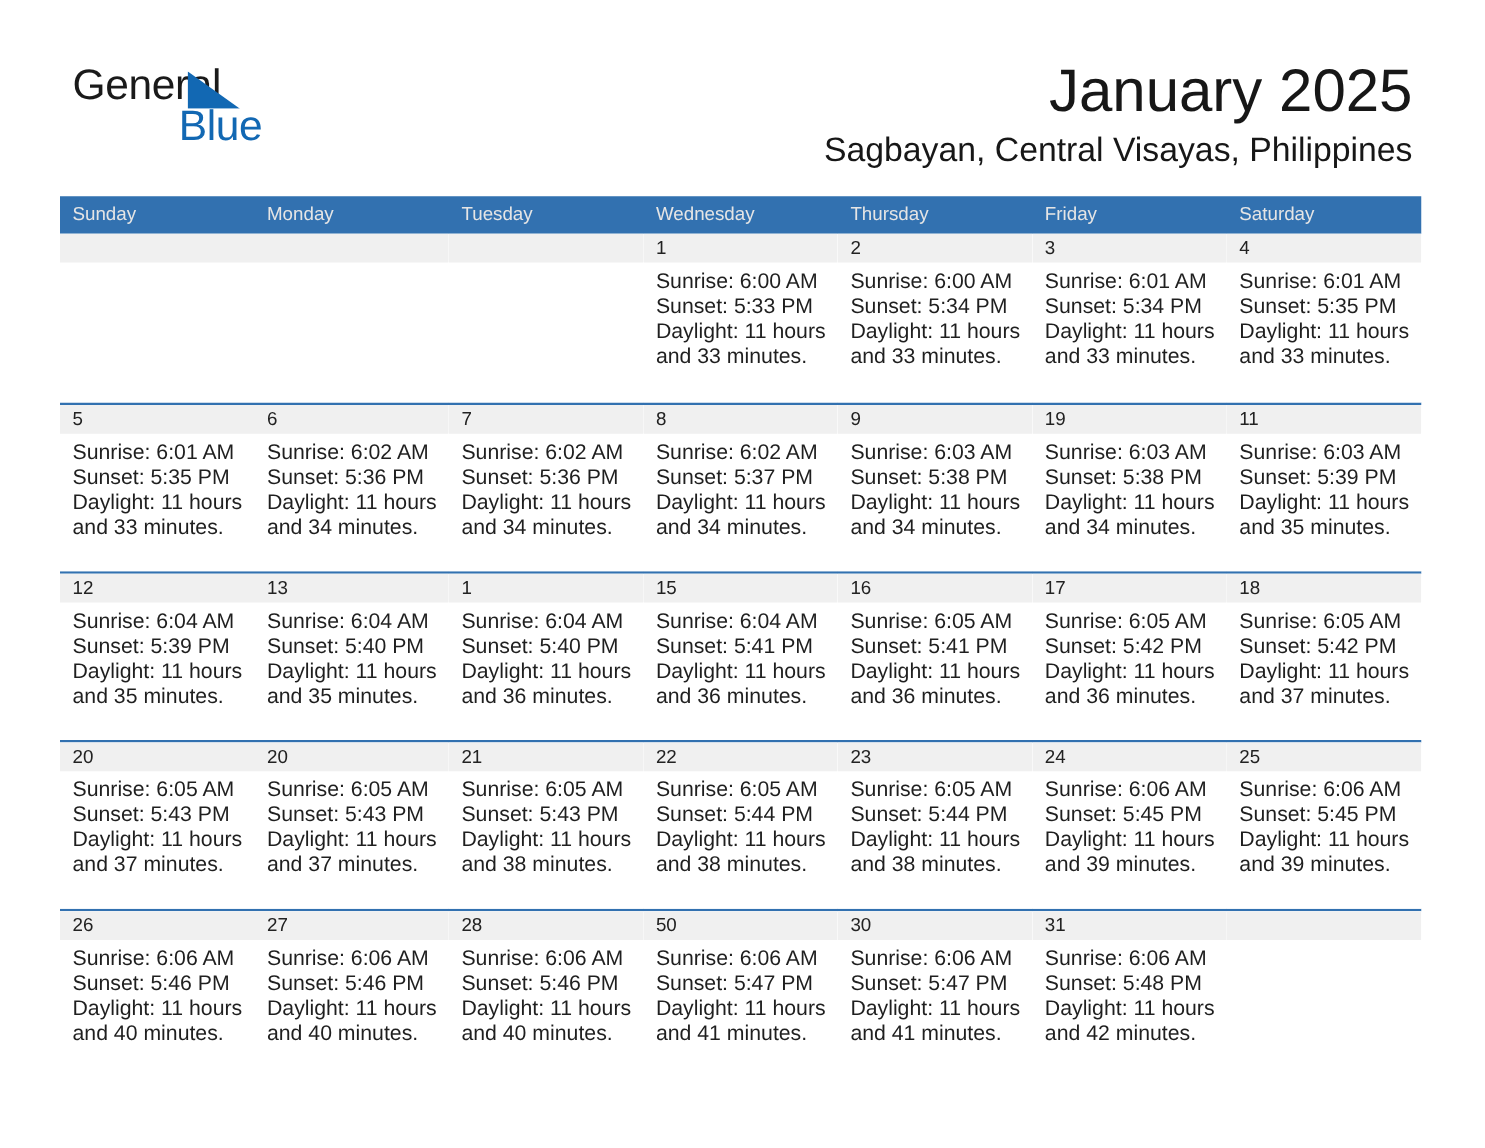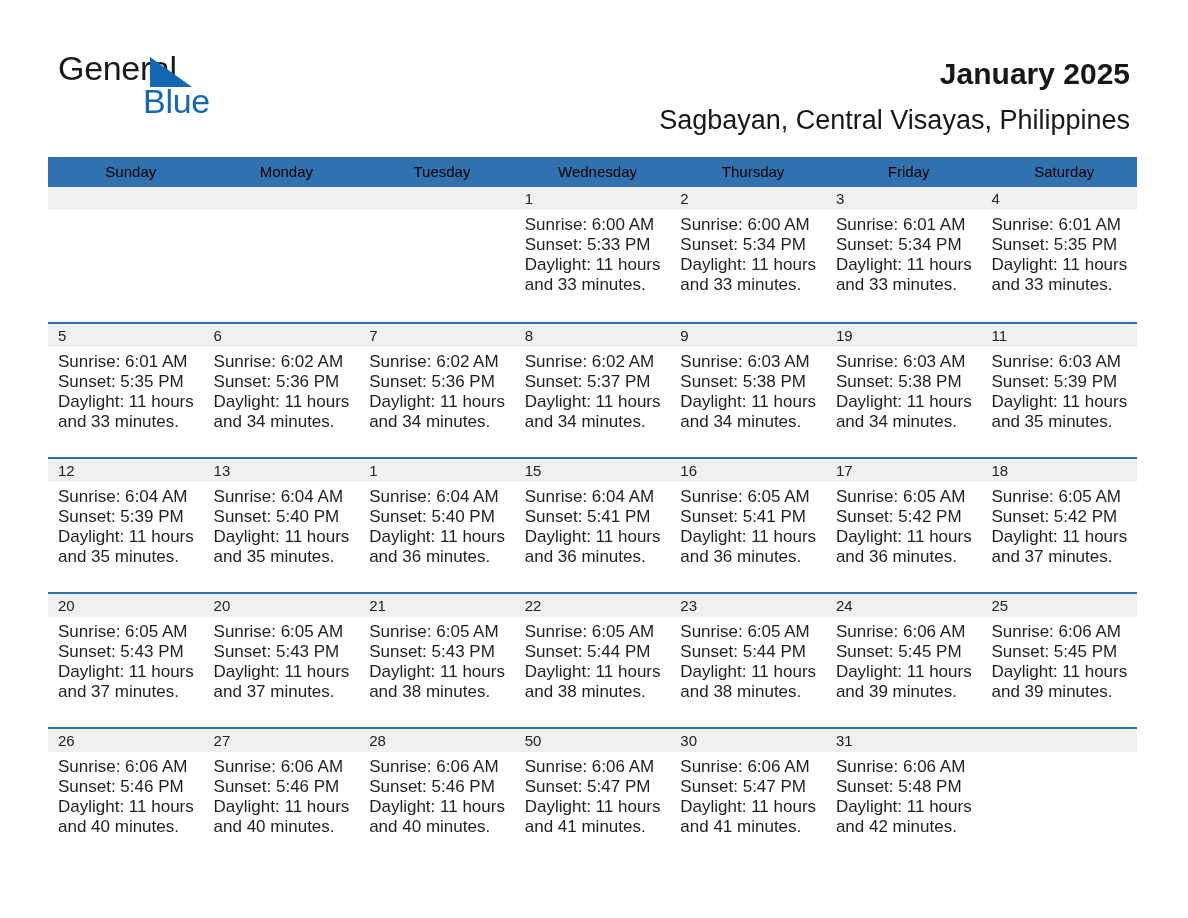--- a/index.html
+++ b/index.html
@@ -64,24 +64,24 @@
     font-weight: 400;
   }
 
   .title-block {
     position: absolute;
     right: 58px;
     top: 50px;
     text-align: right;
   }
   .cal-title {
-    font-size: 30px;
+    font-size: 48px;
     line-height: 48px;
     color: #171717;
-    font-weight: 700;
+    font-weight: 400;
     letter-spacing: 0px;
   }
   .cal-sub {
     margin-top: 8px;
     font-size: 27px;
     line-height: 28px;
     color: #171717;
     font-weight: 400;
   }
 
@@ -93,27 +93,26 @@
     width: 1089px;
   }
 
   .cal-head {
     display: flex;
     background: #3271b0;
     height: 30px;
   }
   .cal-head .hcell {
     flex: 1 1 0;
-    color: #000000;
+    color: #e5e5e5;
     font-size: 15px;
     line-height: 30px;
     padding-left: 10px;
     white-space: nowrap;
     overflow: hidden;
-    text-align: center;
   }
 
   .week {
     display: flex;
     border-top: 2px solid #3271b0;
     height: 135px;
   }
   .week.first { border-top: none; }
 
   .daycell {

